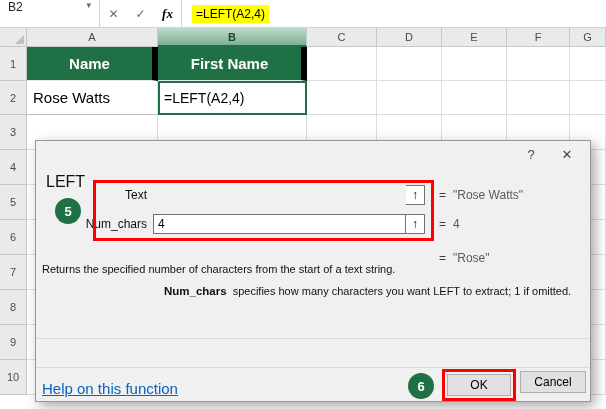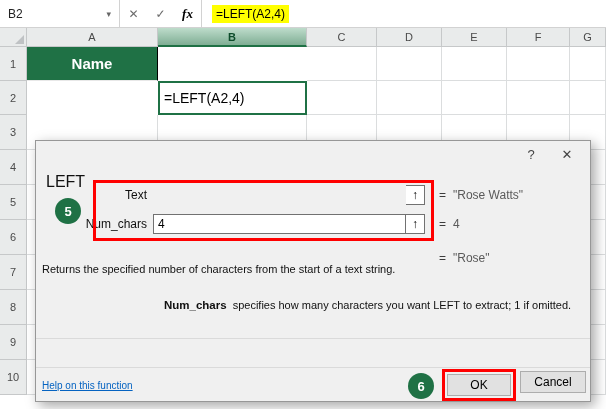--- a/index.html
+++ b/index.html
@@ -5,21 +5,21 @@
   * { margin:0; padding:0; box-sizing:border-box; }
   html,body { width:606px; height:409px; }
   .screen {
     position:relative; width:606px; height:409px; background:#fff;
     font-family:"Liberation Sans", sans-serif; overflow:hidden; color:#222;
   }
 
   
   .formula-bar { position:absolute; left:0; top:0; width:606px; height:28px;
     background:#fff; border-bottom:1px solid #d2d2d2; display:flex; align-items:stretch; }
-  .name-box { width:120px; display:flex; align-items:center; justify-content:space-between;
+  .name-box { width:100px; display:flex; justify-content:space-between;
     padding:0 8px; border-right:1px solid #d2d2d2; font-size:12px; color:#222; }
   .nb-caret { font-size:9px; color:#666; }
   .fb-btn { width:27px; display:flex; align-items:center; justify-content:center;
     font-size:12px; color:#6b6b6b; }
   .fb-btn.fx { font-family:"Liberation Serif", serif; font-style:italic; font-weight:bold;
     font-size:13px; color:#000000; }
   .fb-sep { width:1px; background:#d2d2d2; }
   .formula-area { flex:1; display:flex; align-items:center; padding-left:10px; font-size:12px; }
   .formula-text { background:#FFFF00; padding:2px 4px; color:#000; }
 
@@ -33,21 +33,21 @@
     border-right:1px solid #C6C8C9; border-bottom:1px solid #C6C8C9;
     font-size:11px; color:#4a4a4a; display:flex; align-items:center; justify-content:center; }
   .col-hdr.sel { background:linear-gradient(#BEDCCB,#7FAE94); color:#0D4C2B; font-weight:bold;
     border-bottom:2px solid #1F7145; }
   .row-hdr { position:absolute; left:0; width:27px; background:#E9EBEB;
     border-right:1px solid #C6C8C9; border-bottom:1px solid #C6C8C9;
     font-size:11px; color:#4a4a4a; display:flex; align-items:center; justify-content:center; }
   .cell { position:absolute; background:#fff; border-right:1px solid #DBDDDE;
     border-bottom:1px solid #DBDDDE; font-size:12px; display:flex; align-items:center; }
   .cell.hdr-cell { background:#1F7145; color:#fff; font-weight:bold; font-size:15px;
-    justify-content:center; border-right:1px solid #000000; border-bottom:1px solid #e8e8e8; }
+    justify-content:center; border-right:6px solid #000000; border-bottom:1px solid #e8e8e8; }
   .cell.val-cell { font-size:15px; color:#000; padding-left:6px; border-bottom:1px solid #bdbdbd; }
   .cell.edit-cell { font-size:14px; color:#000; padding-left:4px; background:#fff;
     border:2px solid #1F7145; z-index:2; }
 
   
   .dialog { position:absolute; left:35px; top:140px; width:556px; height:262px;
     background:#F0F0F0; border:1px solid #979797; box-shadow:4px 4px 12px rgba(0,0,0,.35);
     z-index:5; font-size:12px; }
   .dlg-title { position:absolute; left:0; top:0; width:100%; height:26px; display:flex;
     align-items:center; padding-left:10px; font-size:12px; color:#101010; }
@@ -70,32 +70,32 @@
     border:3px solid #FF0000; pointer-events:none; z-index:6; }
   .ok-red-rect { position:absolute; left:406px; top:228px; padding:2px; border:3px solid #FF0000; }
 
   .step-circle { position:absolute; width:26px; height:26px; border-radius:50%;
     background:#1F7145; color:#fff; font-weight:bold; font-size:13px;
     display:flex; align-items:center; justify-content:center; z-index:7; }
   .circle-5 { left:19px; top:57px; }
   .circle-6 { left:372px; top:232px; }
 
   .dlg-desc { position:absolute; left:6px; top:122px; width:544px; font-size:11px; color:#101010; }
-  .arg-help { position:absolute; left:128px; top:144px; font-size:11px; color:#101010;margin-top:14px; }
+  .arg-help { position:absolute; left:128px; top:144px; font-size:11px; color:#101010; }
   .arg-help b { font-weight:bold; margin-right:6px; font-size:11.5px; }
 
   .dlg-sep { position:absolute; left:0; width:100%; border-top:1px solid #DADADA; }
   .sep-1 { top:197px; }
   .sep-2 { top:226px; }
 
   .formula-result { position:absolute; left:2px; top:201px; background:#FFFF00;
     padding:3px 6px; font-size:12px; color:#1a1a1a; }
   .formula-result .fr-val { margin-left:10px; }
 
-  .help-link { position:absolute; left:6px; top:239px; font-size:10px; color:#0563C1;
+  .help-link { position:absolute; left:6px; top:239px; font-size:15px; color:#0563C1;
     text-decoration:underline; cursor:pointer; }
   .dlg-btn { width:64px; height:22px; background:#E1E1E1; border:1px solid #ADADAD;
     font-size:12px; font-family:inherit; color:#000; }
   .ok-btn { display:block; }
   .cancel-btn { position:absolute; left:484px; top:230px; width:66px; }
 </style>
 </head>
 <body>
 
 <div class="screen">
@@ -113,25 +113,27 @@
       <div class="row-hdr" style="top: 81px; height: 34px;">2</div>
       <div class="row-hdr" style="top: 115px; height: 35px;">3</div>
       <div class="row-hdr" style="top: 150px; height: 35px;">4</div>
       <div class="row-hdr" style="top: 185px; height: 35px;">5</div>
       <div class="row-hdr" style="top: 220px; height: 35px;">6</div>
       <div class="row-hdr" style="top: 255px; height: 35px;">7</div>
       <div class="row-hdr" style="top: 290px; height: 35px;">8</div>
       <div class="row-hdr" style="top: 325px; height: 35px;">9</div>
       <div class="row-hdr" style="top: 360px; height: 35px;">10</div>
       <div class="cell hdr-cell" style="left: 27px; width: 131px; top: 47px; height: 34px;">Name</div>
+      <div class="cell hdr-cell" style="left: 158px; width: 149px; top: 47px; height: 34px;">First Name</div>
       <div class="cell" style="left: 307px; width: 70px; top: 47px; height: 34px;"></div>
       <div class="cell" style="left: 377px; width: 65px; top: 47px; height: 34px;"></div>
       <div class="cell" style="left: 442px; width: 65px; top: 47px; height: 34px;"></div>
       <div class="cell" style="left: 507px; width: 63px; top: 47px; height: 34px;"></div>
       <div class="cell" style="left: 570px; width: 36px; top: 47px; height: 34px;"></div>
+      <div class="cell val-cell" style="left: 27px; width: 131px; top: 81px; height: 34px;">Rose Watts</div>
       <div class="cell edit-cell" style="left: 158px; width: 149px; top: 81px; height: 34px;">=LEFT(A2,4)</div>
       <div class="cell" style="left: 307px; width: 70px; top: 81px; height: 34px;"></div>
       <div class="cell" style="left: 377px; width: 65px; top: 81px; height: 34px;"></div>
       <div class="cell" style="left: 442px; width: 65px; top: 81px; height: 34px;"></div>
       <div class="cell" style="left: 507px; width: 63px; top: 81px; height: 34px;"></div>
       <div class="cell" style="left: 570px; width: 36px; top: 81px; height: 34px;"></div>
       <div class="cell" style="left: 27px; width: 131px; top: 115px; height: 35px;"></div>
       <div class="cell" style="left: 158px; width: 149px; top: 115px; height: 35px;"></div>
       <div class="cell" style="left: 307px; width: 70px; top: 115px; height: 35px;"></div>
       <div class="cell" style="left: 377px; width: 65px; top: 115px; height: 35px;"></div>

